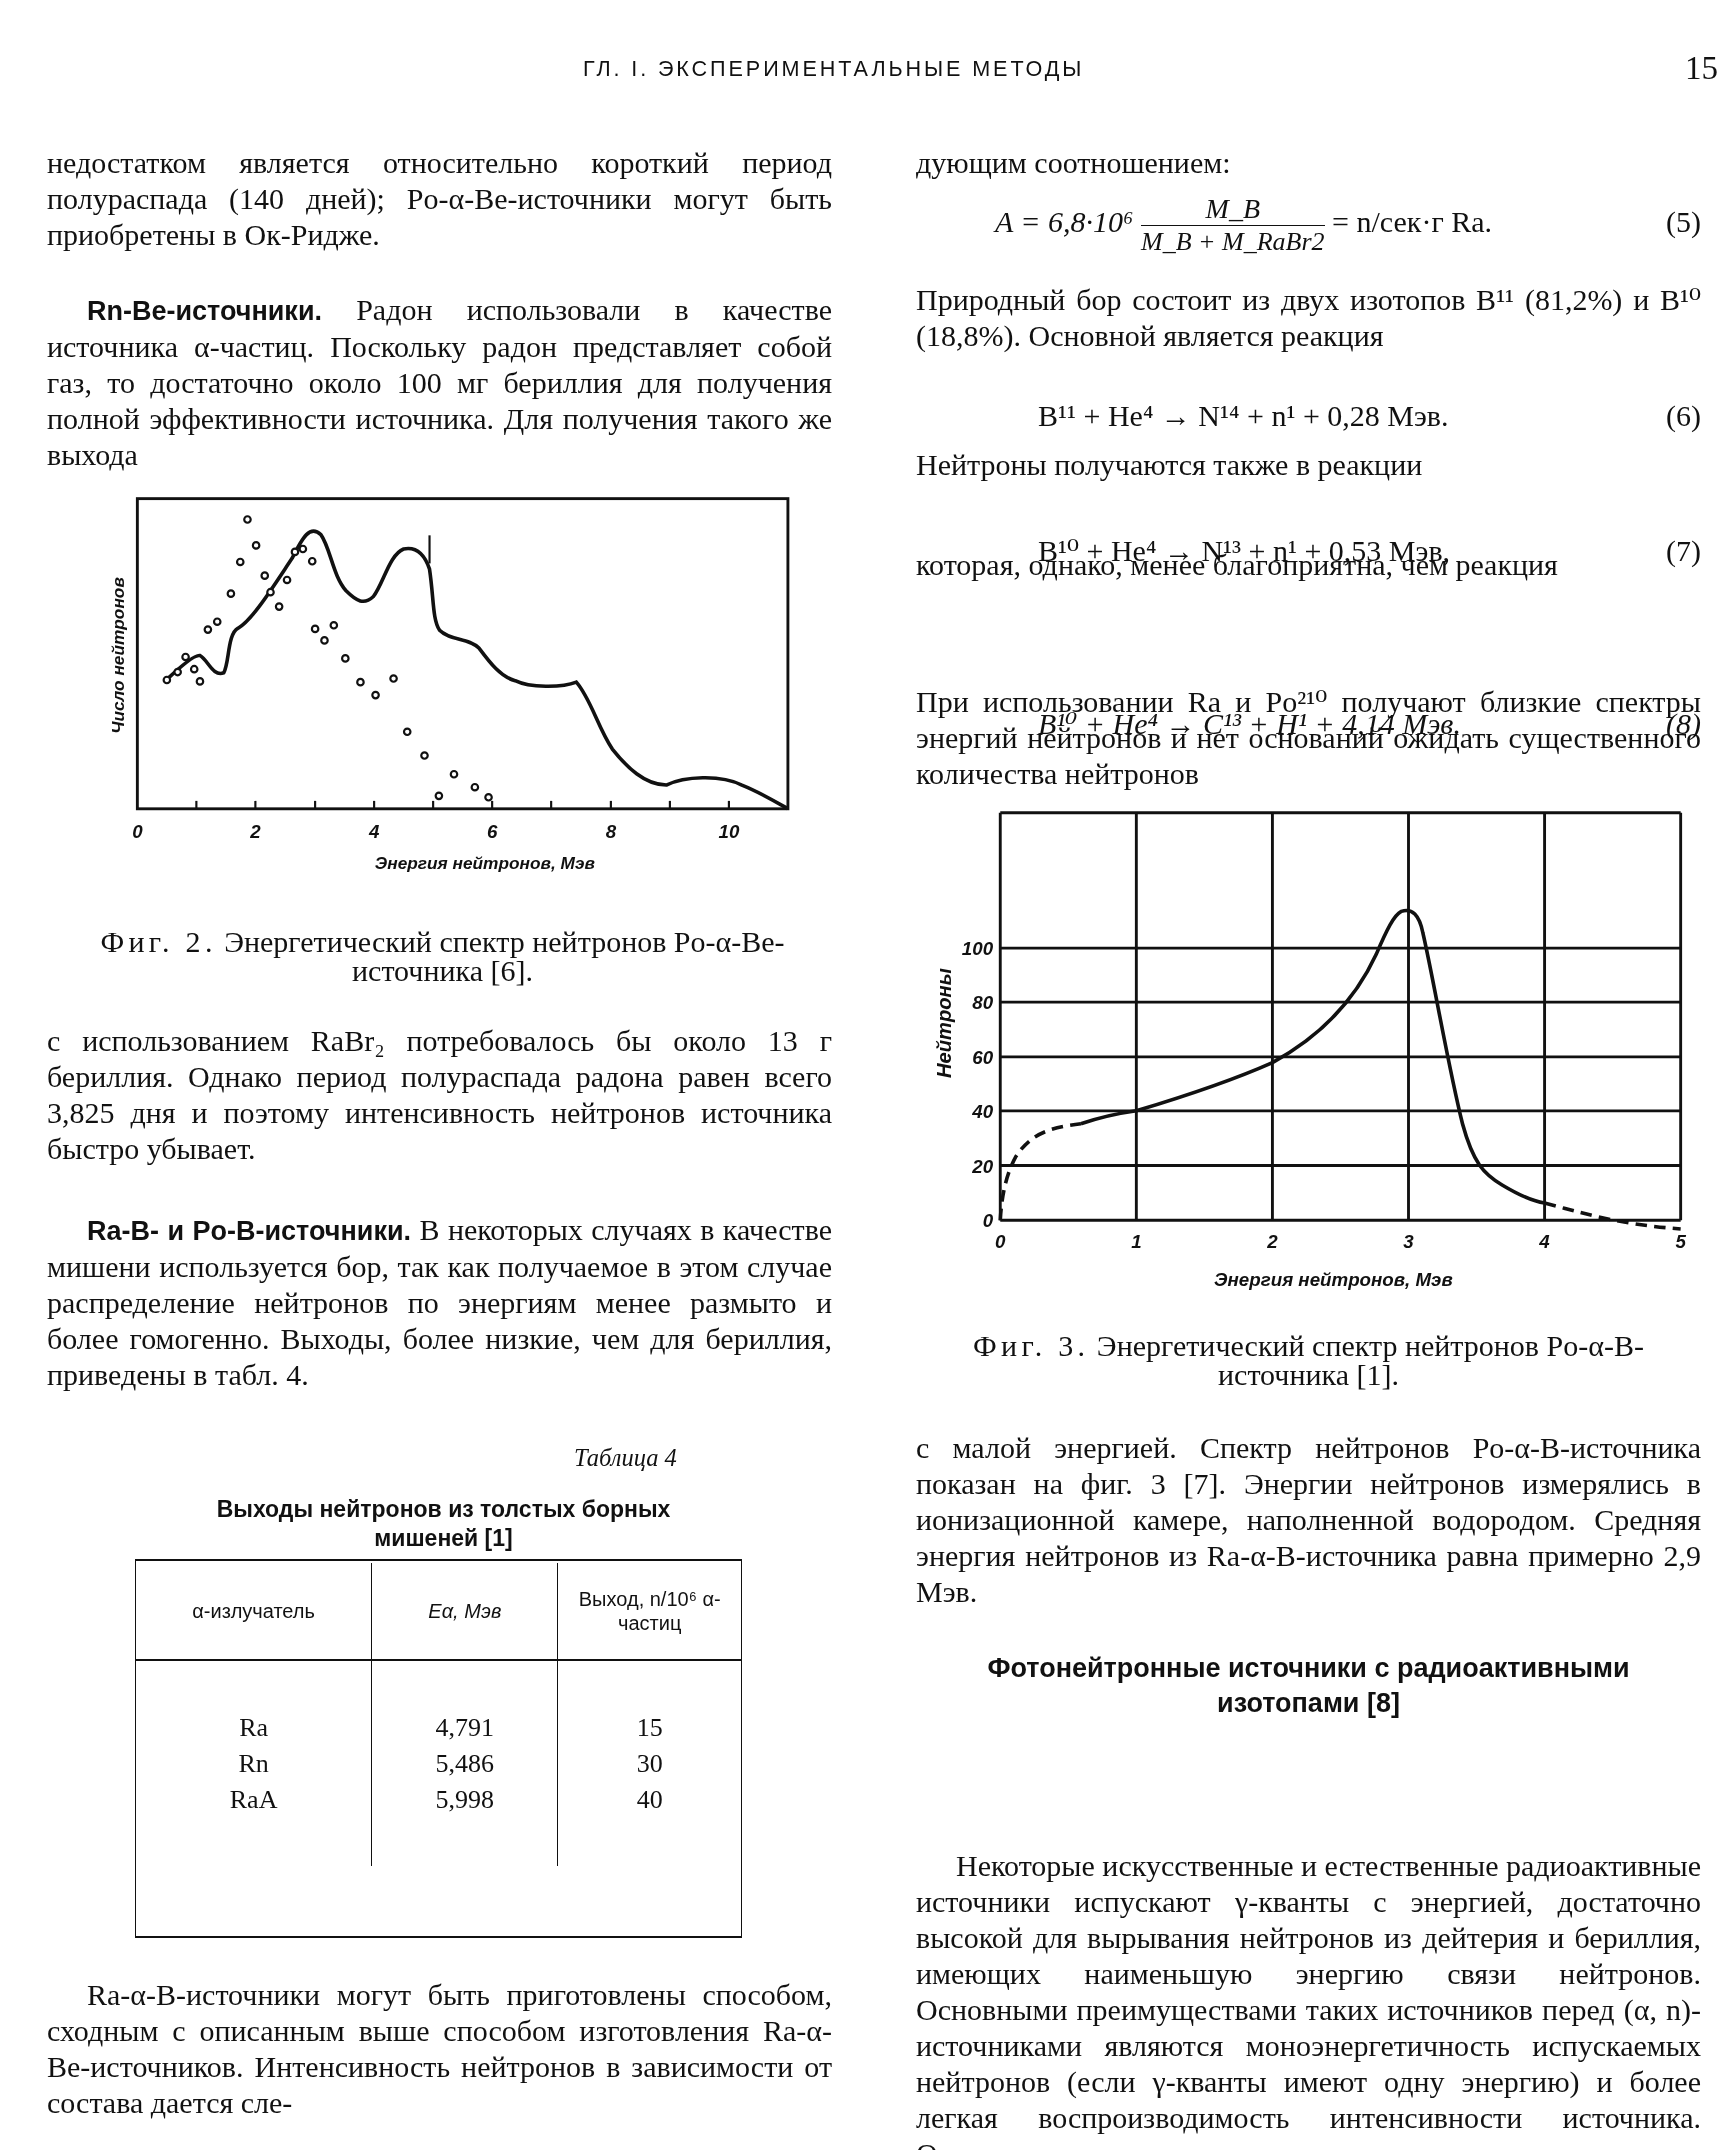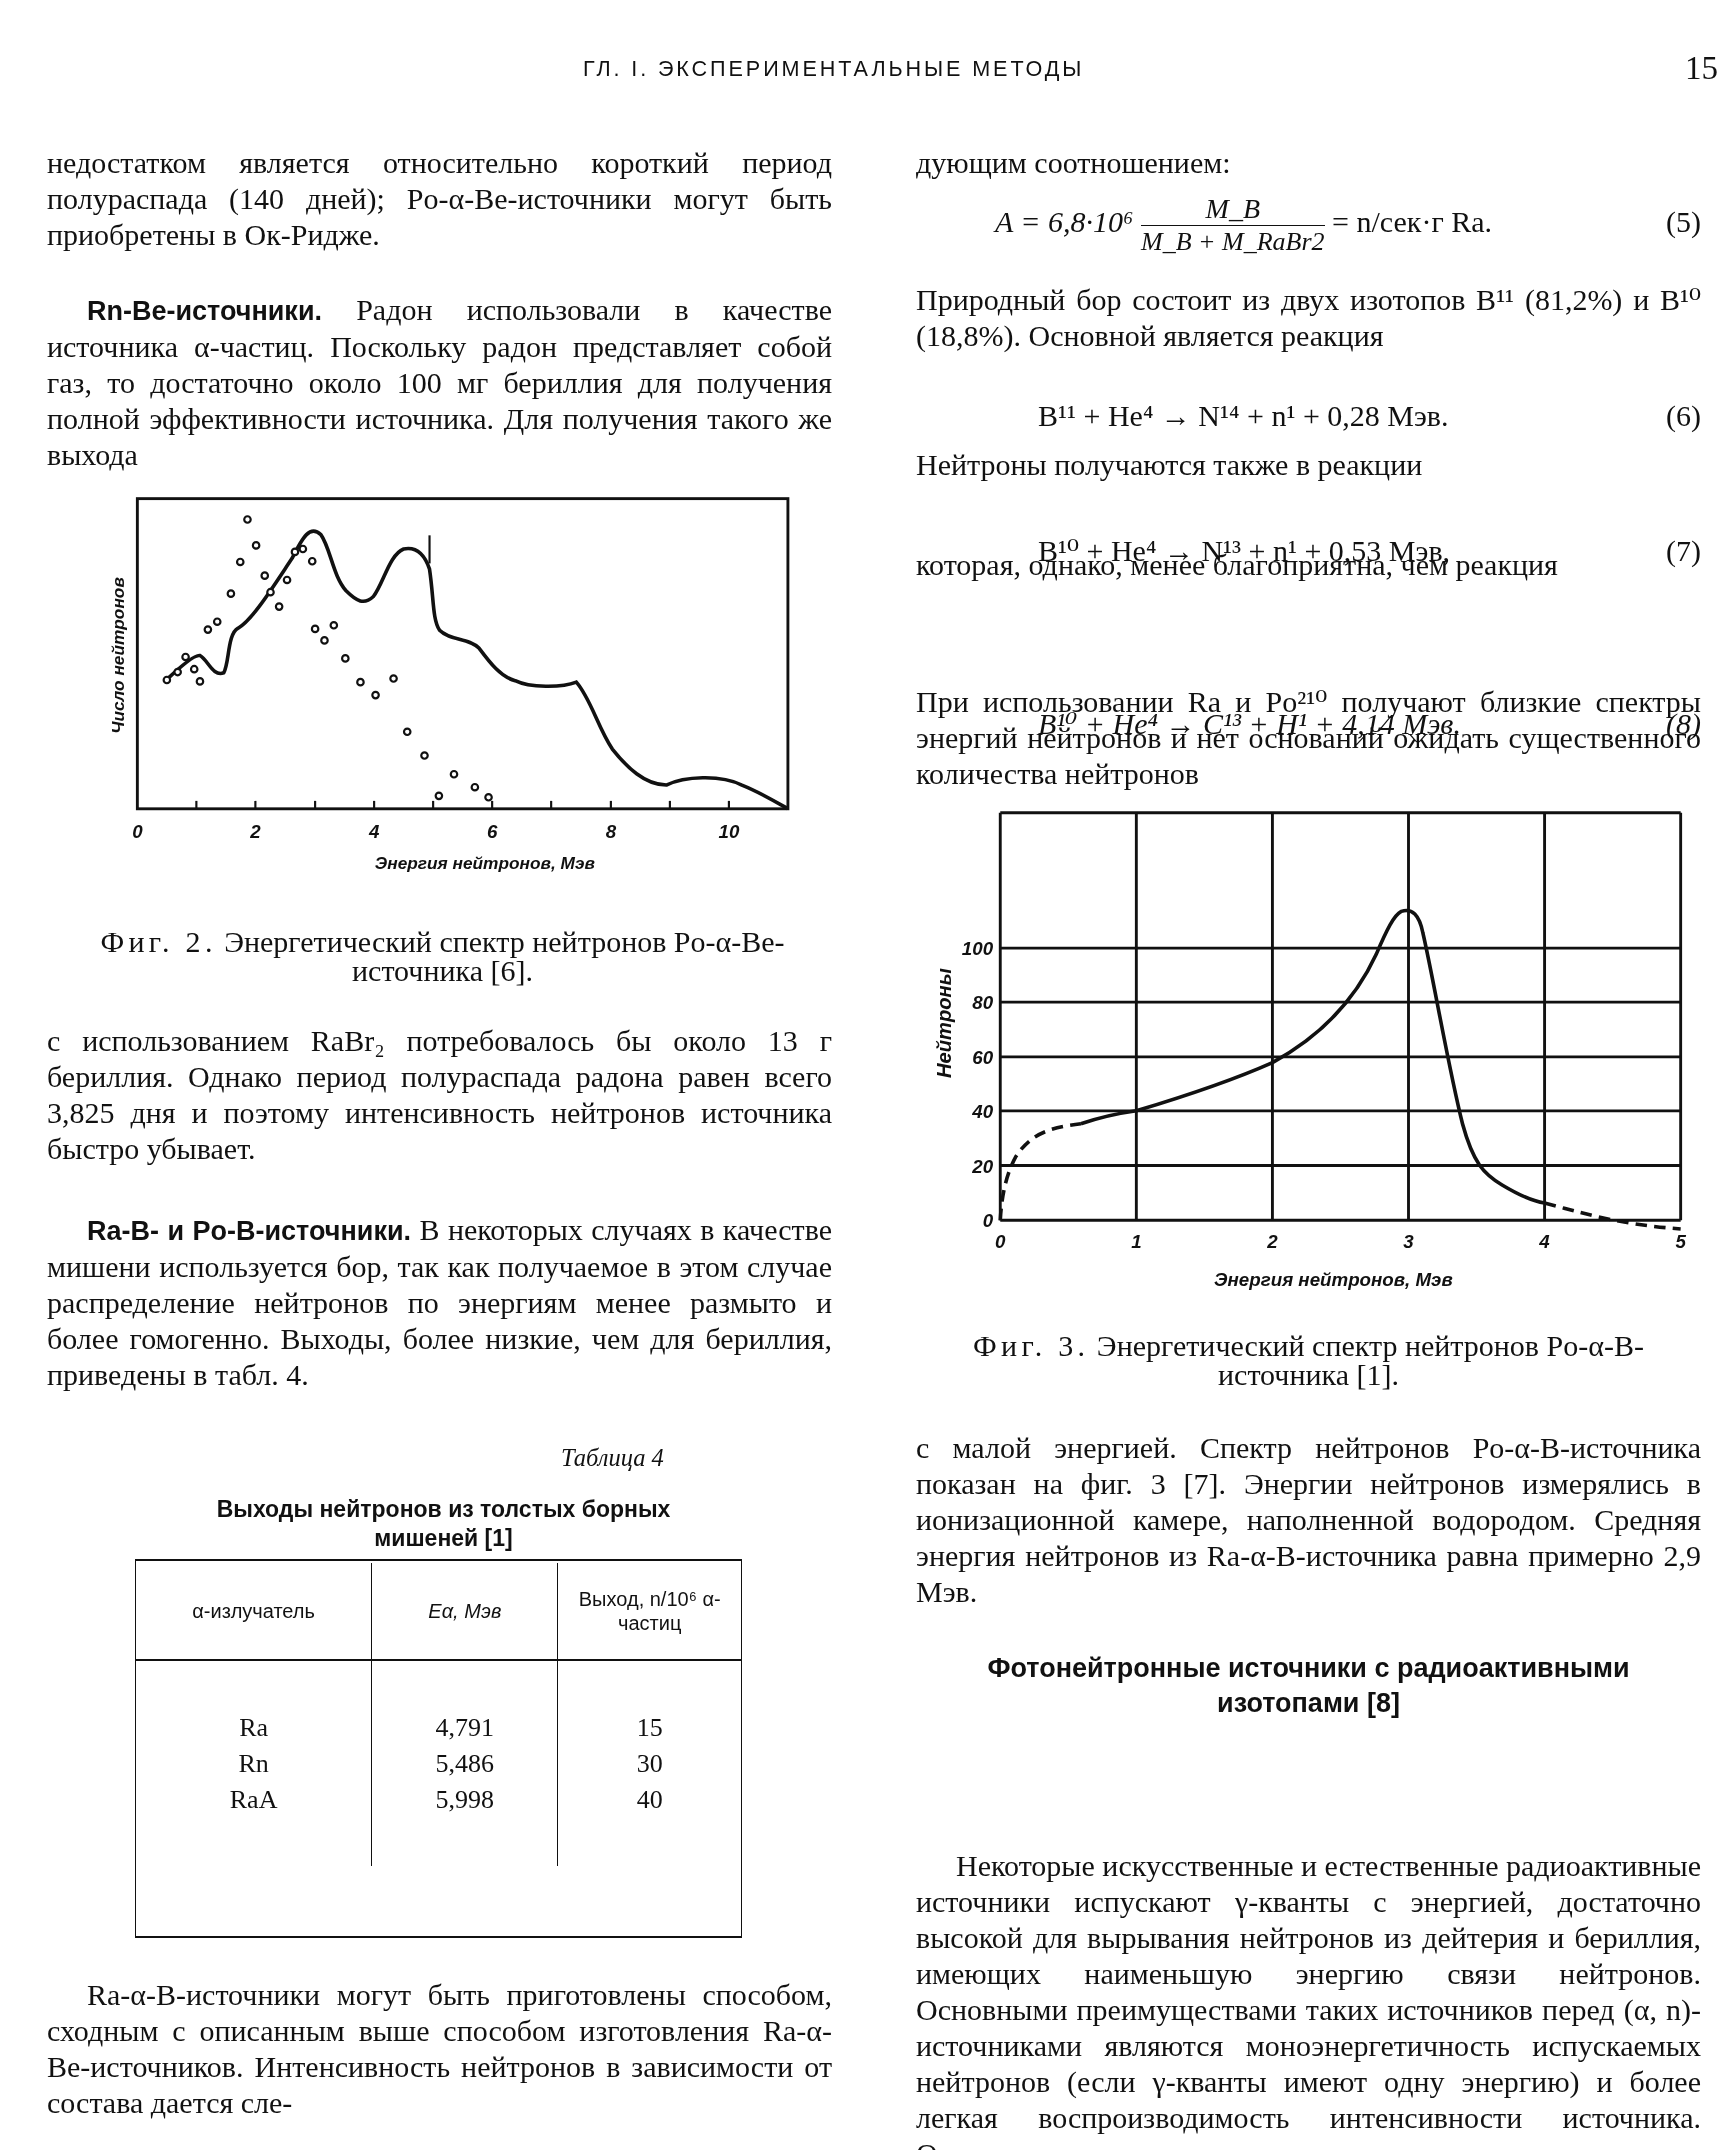--- a/index.html
+++ b/index.html
@@ -153,21 +153,21 @@
 </div>
 
 <div class="col col-left" style="top:1023px;">
   <p class="txt">с использованием RaBr₂ потребовалось бы около 13 г бериллия. Однако период полураспада радона равен всего 3,825 дня и поэтому интенсивность нейтронов источника быстро убывает.</p>
 </div>
 
 <div class="col col-left" style="top:1212px;">
   <p class="txt indent"><span class="bold">Ra-B- и Po-B-источники.</span><span> В некоторых случаях в качестве мишени используется бор, так как получаемое в этом случае распределение нейтронов по энергиям менее размыто и более гомогенно. Выходы, более низкие, чем для бериллия, приведены в табл. 4.</span></p>
 </div>
 
-<div class="tbl-label" style="left:561px; top:1444px;text-align:center;">Таблица 4</div>
+<div class="tbl-label" style="left:574px; top:1444px;text-align:center;">Таблица 4</div>
 <div class="tbl-title" style="left:166px; top:1495px; width:555px;">Выходы нейтронов из толстых борных мишеней [1]</div>
 
 <div class="tbl-frame" style="left:135px; top:1559px; width:605px; height:375px;"></div>
 <table class="data" style="left:136px; top:1563px; width:605px;">
   <thead>
     <tr>
       <th style="width:236px;">α-излучатель</th>
       <th style="width:186px; font-style:italic;">Eα, Мэв</th>
       <th style="width:183px;">Выход, n/10⁶ α-частиц</th>
     </tr>

